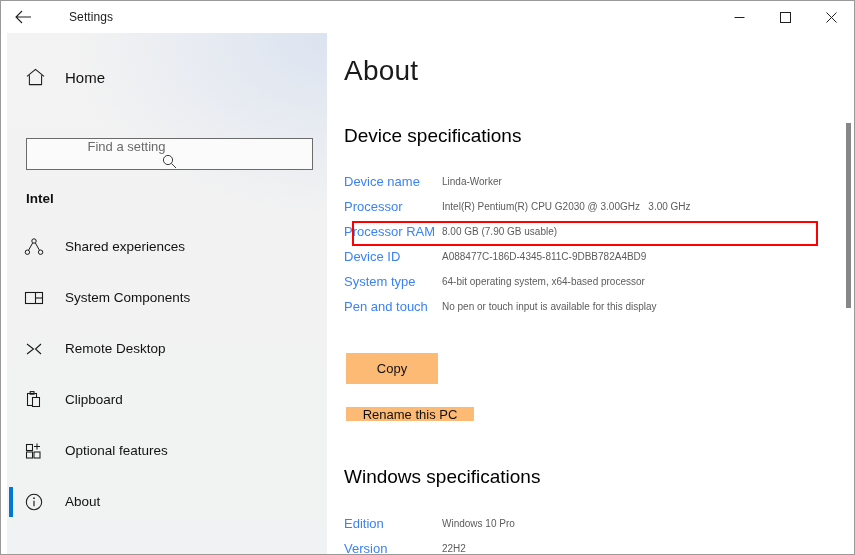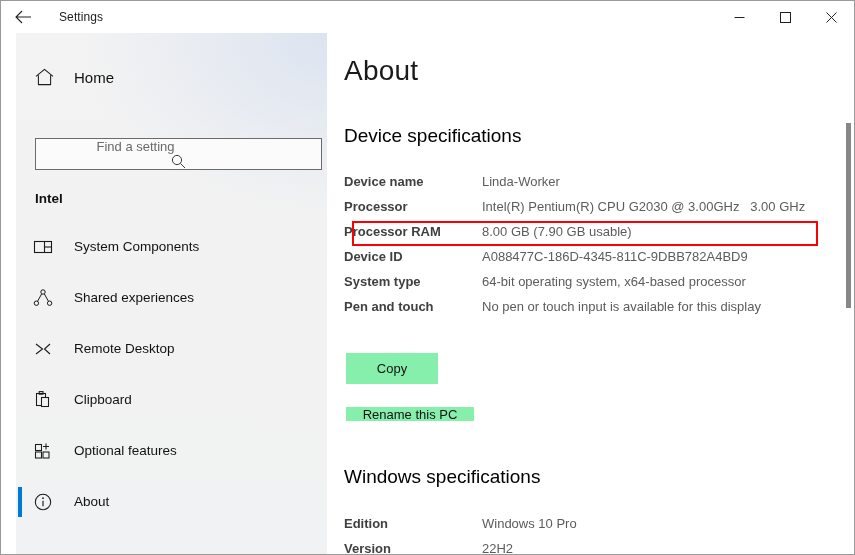--- a/index.html
+++ b/index.html
@@ -18,34 +18,34 @@
   .titlebar{
     position:absolute;left:0;top:0;width:853px;height:32px;
     background:#ffffff;display:flex;align-items:center;
   }
   .back-btn{
     width:44px;height:32px;display:flex;align-items:center;justify-content:center;
     color:#202020;
   }
   .back-btn svg{display:block;}
   .app-title{
-    font-size:12px;color:#202020;margin-left:14px;letter-spacing:.1px;
+    font-size:12px;color:#202020;margin-left:24px;letter-spacing:.1px;
   }
   .caption-buttons{
     position:absolute;right:0;top:0;height:32px;display:flex;
   }
   .cap-btn{
     width:46px;height:32px;display:flex;align-items:center;justify-content:center;
     color:#202020;
   }
   .cap-btn svg{display:block;}
 
   
   .sidebar{
-    position:absolute;left:15px;top:32px;width:325px;height:521px;
+    position:absolute;left:6px;top:32px;width:325px;height:521px;
     background:
       radial-gradient(420px 300px at 100% 0%, rgba(200,214,238,.55) 0%, rgba(235,240,248,0) 62%),
       linear-gradient(180deg,#f3f3f3 0%,#f2f2f2 55%,#f1f2f3 100%);
     overflow:hidden;
   }
   .home-row{
     position:absolute;left:0;top:26px;width:325px;height:36px;
     display:flex;align-items:center;
   }
   .home-icon{width:24px;height:24px;margin-left:16px;display:flex;align-items:center;justify-content:center;color:#1c1c1c;}
@@ -94,30 +94,30 @@
     letter-spacing:.2px;
   }
   .section-head{
     position:absolute;left:17px;font-size:19px;color:#000000;font-weight:normal;
   }
   #devspec-head{top:92px;}
   #winspec-head{top:433px;}
 
   .spec-list{position:absolute;left:17px;top:136px;width:480px;}
   .spec-row{height:25px;display:flex;align-items:center;position:relative;}
-  .spec-key{width:98px;flex:none;font-size:13px;color:#404040;font-weight:bold;}
-  .spec-val{font-size:13px;color:#5c5c5c;white-space:pre;margin-left:40px;}
+  .spec-key{width:98px;flex:none;font-size:13px;color:#3b82f6;font-weight:normal;}
+  .spec-val{font-size:10px;color:#5c5c5c;white-space:pre;}
 
   .highlight-box{
     position:absolute;left:8px;top:52px;width:466px;height:25px;
     border:2px solid #ff0000;box-sizing:border-box;pointer-events:none;
   }
 
   .btn{
-    position:absolute;border:none;background:#86efac;color:#111;
+    position:absolute;border:none;background:#fdba74;color:#111;
     font-family:inherit;font-size:13px;text-align:center;
     display:flex;align-items:center;justify-content:center;
   }
   #copy-btn{left:19px;top:320px;width:92px;height:31px;}
   #rename-btn{left:19px;top:374px;width:128px;height:14px;}
 
   .winspec-list{position:absolute;left:17px;top:478px;width:480px;}
 
   
   .scrollbar{
@@ -181,45 +181,45 @@
     </div>
 
     <div class="group-title">Intel</div>
 
     <div class="nav">
 
       <div class="nav-item">
 
         <span class="nav-ico">
           <svg width="20" height="20" viewBox="0 0 20 20" aria-hidden="true">
-            <rect x="1.5" y="4.5" width="17" height="11" stroke="#1a1a1a" stroke-width="1.1" fill="none"></rect>
-            <path d="M11.5 4.5 V15.5" stroke="#1a1a1a" stroke-width="1.1"></path>
-            <path d="M11.5 10 H18.5" stroke="#1a1a1a" stroke-width="1.1"></path>
-          </svg>
-        </span>
-        <span class="nav-label">System Components</span>
-      </div>
-
-      <div class="nav-item">
-
-        <span class="nav-ico">
-          <svg width="20" height="20" viewBox="0 0 20 20" aria-hidden="true">
             <circle cx="10" cy="4" r="2.2" stroke="#1a1a1a" stroke-width="1" fill="none"></circle>
             <circle cx="3.4" cy="15.2" r="2.2" stroke="#1a1a1a" stroke-width="1" fill="none"></circle>
             <circle cx="16.6" cy="15.2" r="2.2" stroke="#1a1a1a" stroke-width="1" fill="none"></circle>
             <path d="M8.6 6 L4.6 13.2 M11.4 6 L15.4 13.2" stroke="#1a1a1a" stroke-width="1" fill="none"></path>
           </svg>
         </span>
         <span class="nav-label">Shared experiences</span>
       </div>
 
       <div class="nav-item">
 
         <span class="nav-ico">
           <svg width="20" height="20" viewBox="0 0 20 20" aria-hidden="true">
+            <rect x="1.5" y="4.5" width="17" height="11" stroke="#1a1a1a" stroke-width="1.1" fill="none"></rect>
+            <path d="M11.5 4.5 V15.5" stroke="#1a1a1a" stroke-width="1.1"></path>
+            <path d="M11.5 10 H18.5" stroke="#1a1a1a" stroke-width="1.1"></path>
+          </svg>
+        </span>
+        <span class="nav-label">System Components</span>
+      </div>
+
+      <div class="nav-item">
+
+        <span class="nav-ico">
+          <svg width="20" height="20" viewBox="0 0 20 20" aria-hidden="true">
             <path d="M3 5 L9.5 10 L3 15" stroke="#1a1a1a" stroke-width="1.1" fill="none"></path>
             <path d="M17 5 L11.5 10 L17 15" stroke="#1a1a1a" stroke-width="1.1" fill="none"></path>
           </svg>
         </span>
         <span class="nav-label">Remote Desktop</span>
       </div>
 
       <div class="nav-item">
 
         <span class="nav-ico">

